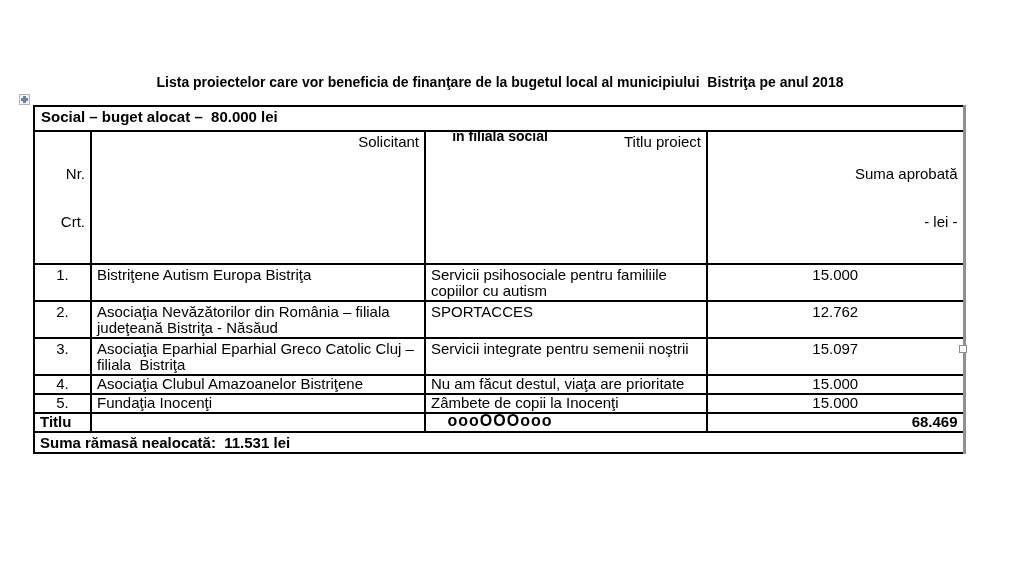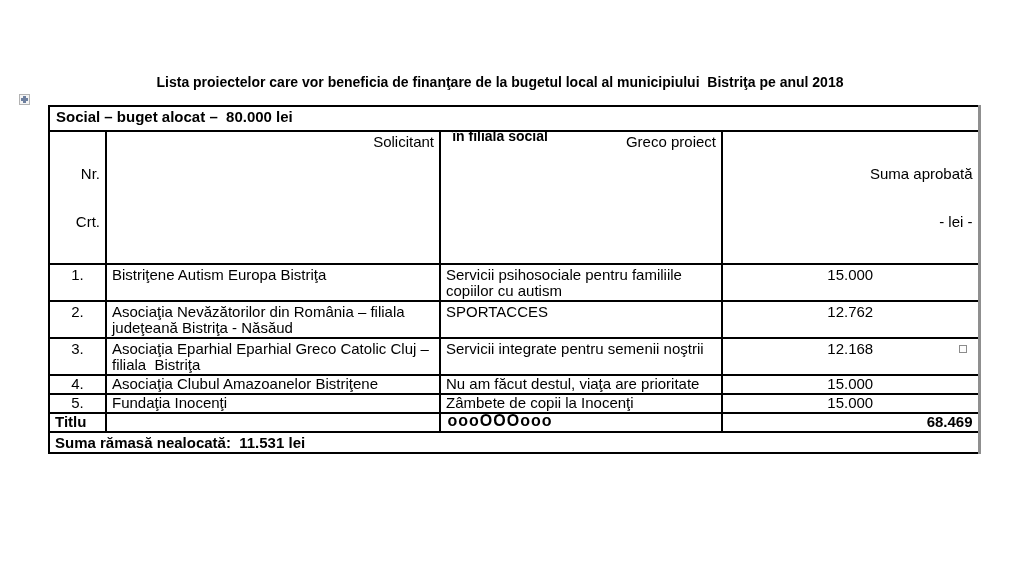--- a/index.html
+++ b/index.html
@@ -44,21 +44,21 @@
     background: #6d7f9e;
   }
   .move-handle .bar-v {
     position: absolute; left: 3px; top: 1px; width: 3px; height: 7px;
     background: #6d7f9e;
   }
 
   
   .tbl-wrap {
     position: absolute;
-    left: 48px;
+    left: 33px;
     top: 105px;
     width: 930px;
   }
   table.main {
     border-collapse: collapse;
     table-layout: fixed;
     width: 100%;
     font-size: 15px;
     line-height: 16px;
   }
@@ -133,21 +133,21 @@
           <tr class="caption-row">
         <td colspan="4" class="last">Social – buget alocat –  80.000 lei</td>
       </tr>
 
       <tr class="header-row">
         <th>
           <div>Nr.</div>
           <div>Crt.</div>
         </th>
         <th>Solicitant</th>
-        <th>Greco proiect</th>
+        <th>Titlu proiect</th>
         <th class="last">
           <div>Suma aprobată</div>
           <div>- lei -</div>
         </th>
       </tr>
 
       <tr class="data-tall">
         <td class="nr">1.</td>
         <td>Bistriţene Autism Europa Bistriţa</td>
         <td>Servicii psihosociale pentru familiile copiilor cu autism</td>
@@ -158,21 +158,21 @@
         <td class="nr">2.</td>
         <td>Asociaţia Nevăzătorilor din România – filiala judeţeană Bistriţa - Năsăud</td>
         <td>SPORTACCES</td>
         <td class="suma last">12.762</td>
       </tr>
 
       <tr class="data-tall">
         <td class="nr">3.</td>
         <td>Asociaţia Eparhial Eparhial Greco Catolic Cluj – filiala  Bistriţa</td>
         <td>Servicii integrate pentru semenii noştrii</td>
-        <td class="suma last">12.168</td>
+        <td class="suma last">15.097</td>
       </tr>
 
       <tr class="data-short">
         <td class="nr">4.</td>
         <td>Asociaţia Clubul Amazoanelor Bistriţene</td>
         <td>Nu am făcut destul, viaţa are prioritate</td>
         <td class="suma last">15.000</td>
       </tr>
 
       <tr class="data-short">

